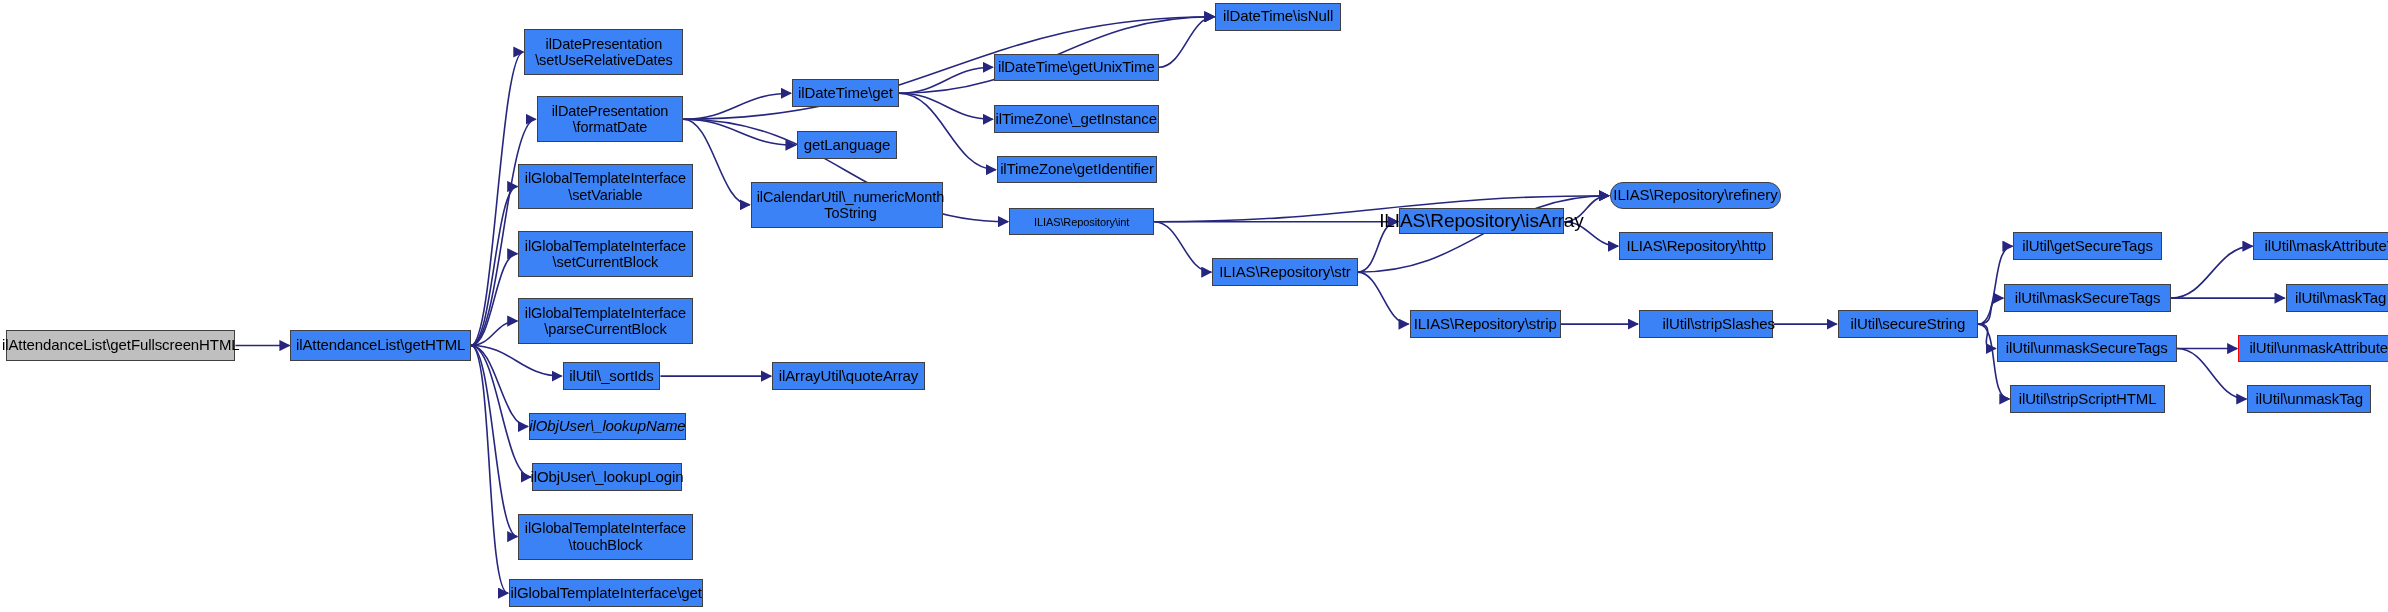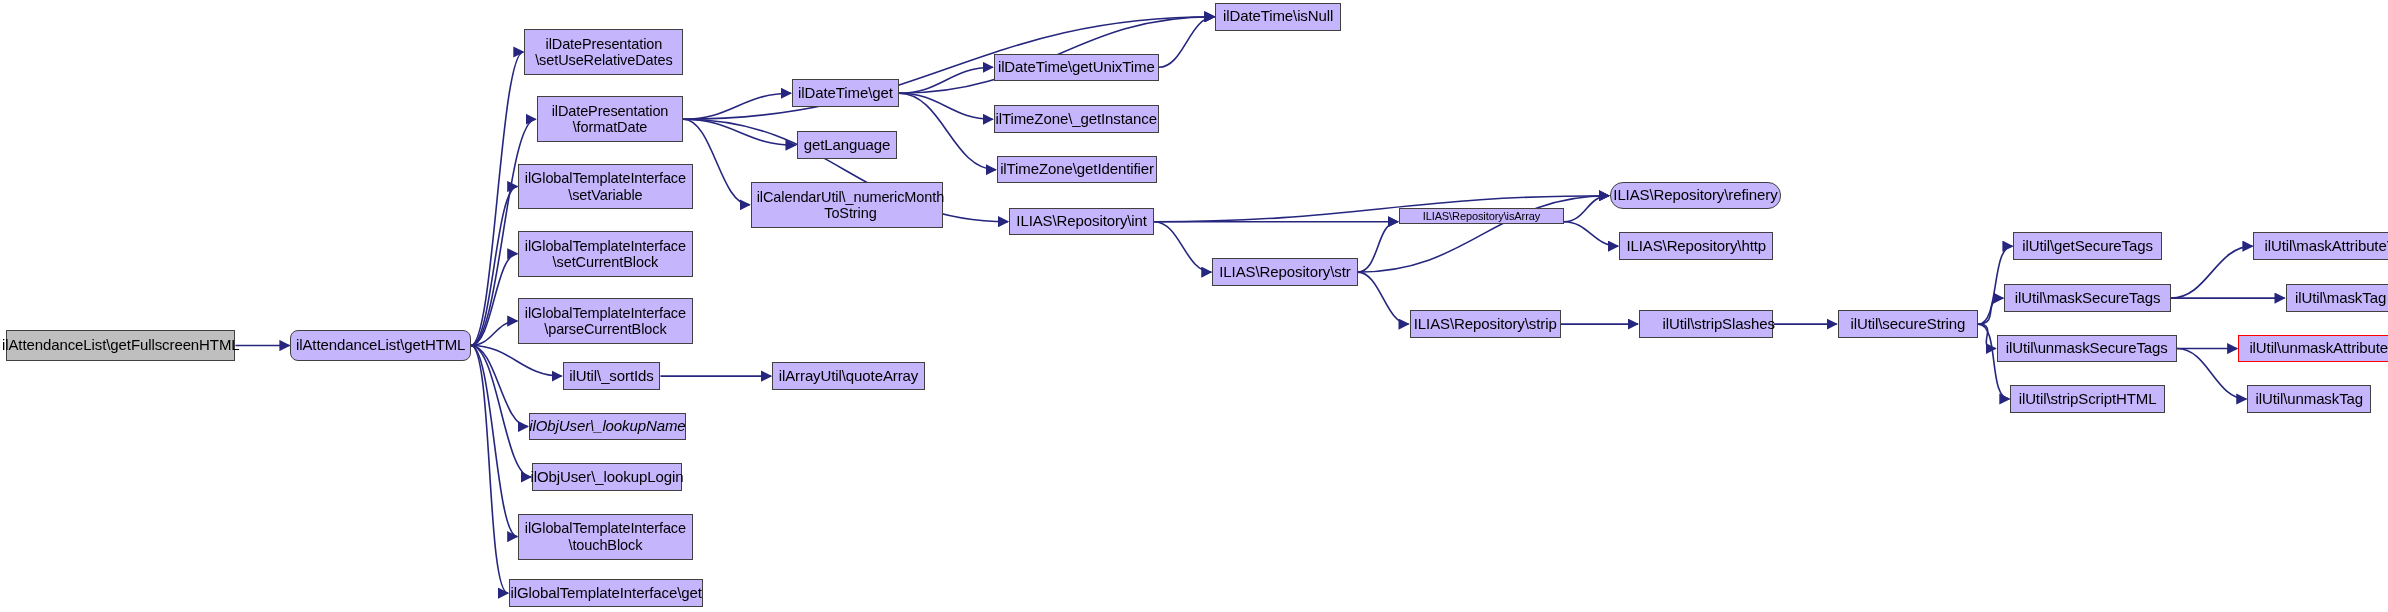--- a/index.html
+++ b/index.html
@@ -31,21 +31,21 @@
     width: 2388px;
     height: 612px;
   }
   .node {
     position: absolute;
     box-sizing: border-box;
     display: flex;
     align-items: center;
     justify-content: center;
     text-align: center;
-    background: #c4b5fd;
+    background: #3b82f6;
     border: 1px solid #404040;
     color: #000000;
     font-size: 15px;
     line-height: 1.12;
     letter-spacing: -0.1px;
     white-space: pre-line;
     padding: 0 4px;
   }
   .node.root {
     background: #bfbfbf;
@@ -107,21 +107,21 @@
         <path d="M 1978.2791293213827,324.10755441741355 C 2000.2791293213827,324.10755441741355 1973.6248399487836,348.5685019206146 1995.6248399487836,348.5685019206146" fill="none" stroke="#26267f" stroke-width="1.6" marker-end="url(#arrow)"></path>
         <path d="M 1978.2791293213827,324.10755441741355 C 2000.2791293213827,324.10755441741355 1987.384122919334,399.01920614596673 2009.384122919334,399.01920614596673" fill="none" stroke="#26267f" stroke-width="1.6" marker-end="url(#arrow)"></path>
         <path d="M 2170.909090909091,298.1177976952625 C 2207.6091549295775,298.1177976952625 2215.7647247119075,246.13828425096028 2252.464788732394,246.13828425096028" fill="none" stroke="#26267f" stroke-width="1.6" marker-end="url(#arrow)"></path>
         <path d="M 2170.909090909091,298.1177976952625 C 2222.056402048656,298.1177976952625 2233.422471190781,298.1177976952625 2284.569782330346,298.1177976952625" fill="none" stroke="#26267f" stroke-width="1.6" marker-end="url(#arrow)"></path>
         <path d="M 2177.0243277848913,348.5685019206146 C 2204.0928937259923,348.5685019206146 2210.1081306017927,348.5685019206146 2237.1766965428938,348.5685019206146" fill="none" stroke="#26267f" stroke-width="1.6" marker-end="url(#arrow)"></path>
         <path d="M 2177.0243277848913,348.5685019206146 C 2208.220678617158,348.5685019206146 2215.1532010243277,399.01920614596673 2246.349551856594,399.01920614596673" fill="none" stroke="#26267f" stroke-width="1.6" marker-end="url(#arrow)"></path>
       </g>
   </svg>
   <div id="node-layer">
       <div class="node root" style="left: 6.11524px; top: 330.223px; width: 229.321px; height: 30.5762px; font-size: 15px;"><span class="node-label">ilAttendanceList\getFullscreenHTML</span></div>
-      <div class="node" style="left: 290.474px; top: 330.223px; width: 180.399px; height: 30.5762px; font-size: 15px; border-radius: 8px;"><span class="node-label">ilAttendanceList\getHTML</span></div>
+      <div class="node" style="left: 290.474px; top: 330.223px; width: 180.399px; height: 30.5762px; font-size: 15px;"><span class="node-label">ilAttendanceList\getHTML</span></div>
       <div class="node" style="left: 524.382px; top: 29.0474px; width: 158.996px; height: 45.8643px; font-size: 14.5px;"><span class="node-label">ilDatePresentation
 \setUseRelativeDates</span></div>
       <div class="node" style="left: 536.612px; top: 96.315px; width: 146.766px; height: 45.8643px; font-size: 14.5px;"><span class="node-label">ilDatePresentation
 \formatDate</span></div>
       <div class="node" style="left: 518.266px; top: 163.583px; width: 174.284px; height: 45.8643px; font-size: 14.5px;"><span class="node-label">ilGlobalTemplateInterface
 \setVariable</span></div>
       <div class="node" style="left: 518.266px; top: 230.85px; width: 174.284px; height: 45.8643px; font-size: 14.5px;"><span class="node-label">ilGlobalTemplateInterface
 \setCurrentBlock</span></div>
       <div class="node" style="left: 518.266px; top: 298.118px; width: 174.284px; height: 45.8643px; font-size: 14.5px;"><span class="node-label">ilGlobalTemplateInterface
 \parseCurrentBlock</span></div>
@@ -133,24 +133,24 @@
       <div class="node" style="left: 509.093px; top: 579.419px; width: 194.159px; height: 27.5186px; font-size: 15px;"><span class="node-label">ilGlobalTemplateInterface\get</span></div>
       <div class="node" style="left: 791.923px; top: 79.4981px; width: 107.017px; height: 27.5186px; font-size: 15px;"><span class="node-label">ilDateTime\get</span></div>
       <div class="node" style="left: 796.51px; top: 131.478px; width: 100.901px; height: 27.5186px; font-size: 15px;"><span class="node-label">getLanguage</span></div>
       <div class="node" style="left: 750.645px; top: 181.928px; width: 192.63px; height: 45.8643px; font-size: 14.5px; padding-left: 11px;"><span class="node-label">ilCalendarUtil\_numericMonth
 ToString</span></div>
       <div class="node" style="left: 772.049px; top: 362.328px; width: 152.881px; height: 27.5186px; font-size: 15px;"><span class="node-label">ilArrayUtil\quoteArray</span></div>
       <div class="node" style="left: 1215.4px; top: 3.05762px; width: 125.362px; height: 27.5186px; font-size: 15px;"><span class="node-label">ilDateTime\isNull</span></div>
       <div class="node" style="left: 993.726px; top: 53.5083px; width: 165.111px; height: 27.5186px; font-size: 15px;"><span class="node-label">ilDateTime\getUnixTime</span></div>
       <div class="node" style="left: 993.726px; top: 105.488px; width: 165px; height: 27.5186px; font-size: 15px;"><span class="node-label">ilTimeZone\_getInstance</span></div>
       <div class="node" style="left: 996.784px; top: 155.939px; width: 160.525px; height: 27.5186px; font-size: 15px;"><span class="node-label">ilTimeZone\getIdentifier</span></div>
-      <div class="node" style="left: 1009.01px; top: 207.918px; width: 145.237px; height: 27.5186px; font-size: 15px;"><span class="node-label">ILIAS\Repository\int</span></div>
+      <div class="node" style="left: 1009.01px; top: 207.918px; width: 145.237px; height: 27.5186px; font-size: 11px;"><span class="node-label">ILIAS\Repository\int</span></div>
       <div class="node" style="left: 1212.35px; top: 258.369px; width: 145.237px; height: 27.5186px; font-size: 15px;"><span class="node-label">ILIAS\Repository\str</span></div>
       <div class="node" style="left: 1409.56px; top: 310.348px; width: 151.352px; height: 27.5186px; font-size: 15px;"><span class="node-label">ILIAS\Repository\strip</span></div>
-      <div class="node" style="left: 1398.86px; top: 207.918px; width: 165.111px; height: 16px; font-size: 11px;"><span class="node-label">ILIAS\Repository\isArray</span></div>
+      <div class="node" style="left: 1398.86px; top: 207.918px; width: 165.111px; height: 26px; font-size: 19px;"><span class="node-label">ILIAS\Repository\isArray</span></div>
       <div class="node" style="left: 1609.84px; top: 181.928px; width: 171.227px; height: 27.5186px; font-size: 15px; border-radius: 13px;"><span class="node-label">ILIAS\Repository\refinery</span></div>
       <div class="node" style="left: 1619.01px; top: 232.379px; width: 154.41px; height: 27.5186px; font-size: 15px; text-align: center;"><span class="node-label">ILIAS\Repository\http</span></div>
       <div class="node" style="left: 1638.88px; top: 310.348px; width: 134.535px; height: 27.5186px; font-size: 15px; padding-left: 29px;"><span class="node-label">ilUtil\stripSlashes</span></div>
       <div class="node" style="left: 1837.63px; top: 310.348px; width: 140.65px; height: 27.5186px; font-size: 15px;"><span class="node-label">ilUtil\secureString</span></div>
       <div class="node" style="left: 2013.44px; top: 232.379px; width: 148.294px; height: 27.5186px; font-size: 15px;"><span class="node-label">ilUtil\getSecureTags</span></div>
       <div class="node" style="left: 2004.27px; top: 284.359px; width: 166.64px; height: 27.5186px; font-size: 15px;"><span class="node-label">ilUtil\maskSecureTags</span></div>
       <div class="node" style="left: 1996.62px; top: 334.809px; width: 180.399px; height: 27.5186px; font-size: 15px;"><span class="node-label">ilUtil\unmaskSecureTags</span></div>
       <div class="node" style="left: 2010.38px; top: 385.26px; width: 154.41px; height: 27.5186px; font-size: 15px;"><span class="node-label">ilUtil\stripScriptHTML</span></div>
       <div class="node" style="left: 2253.46px; top: 232.379px; width: 168.169px; height: 27.5186px; font-size: 15px;"><span class="node-label">ilUtil\maskAttributeTag</span></div>
       <div class="node" style="left: 2285.57px; top: 284.359px; width: 110.074px; height: 27.5186px; font-size: 15px;"><span class="node-label">ilUtil\maskTag</span></div>

